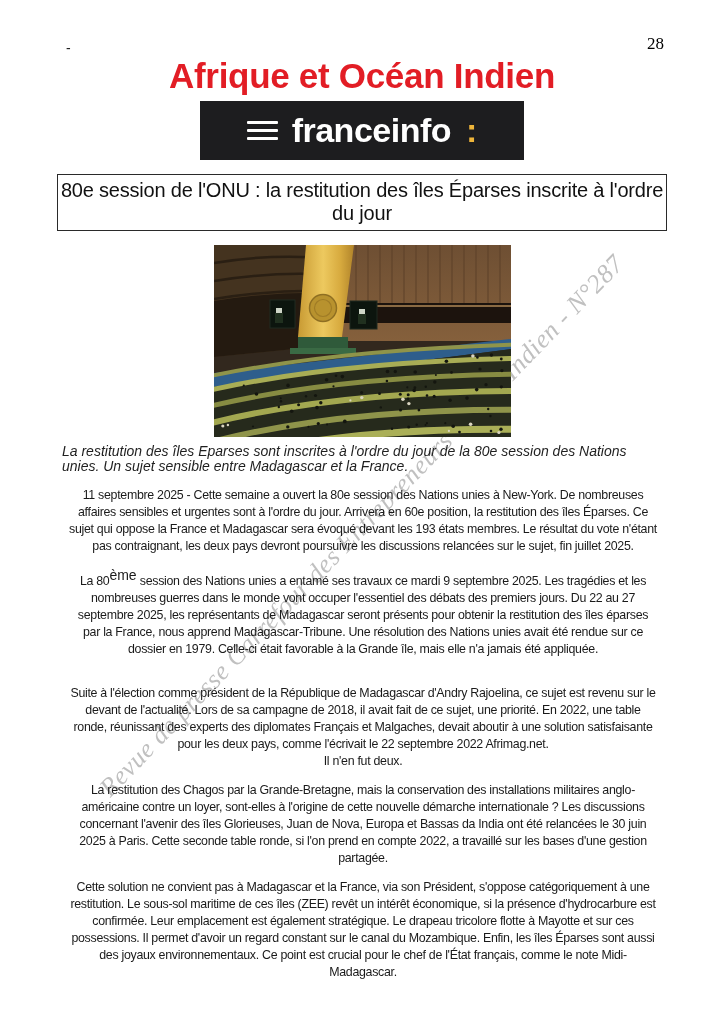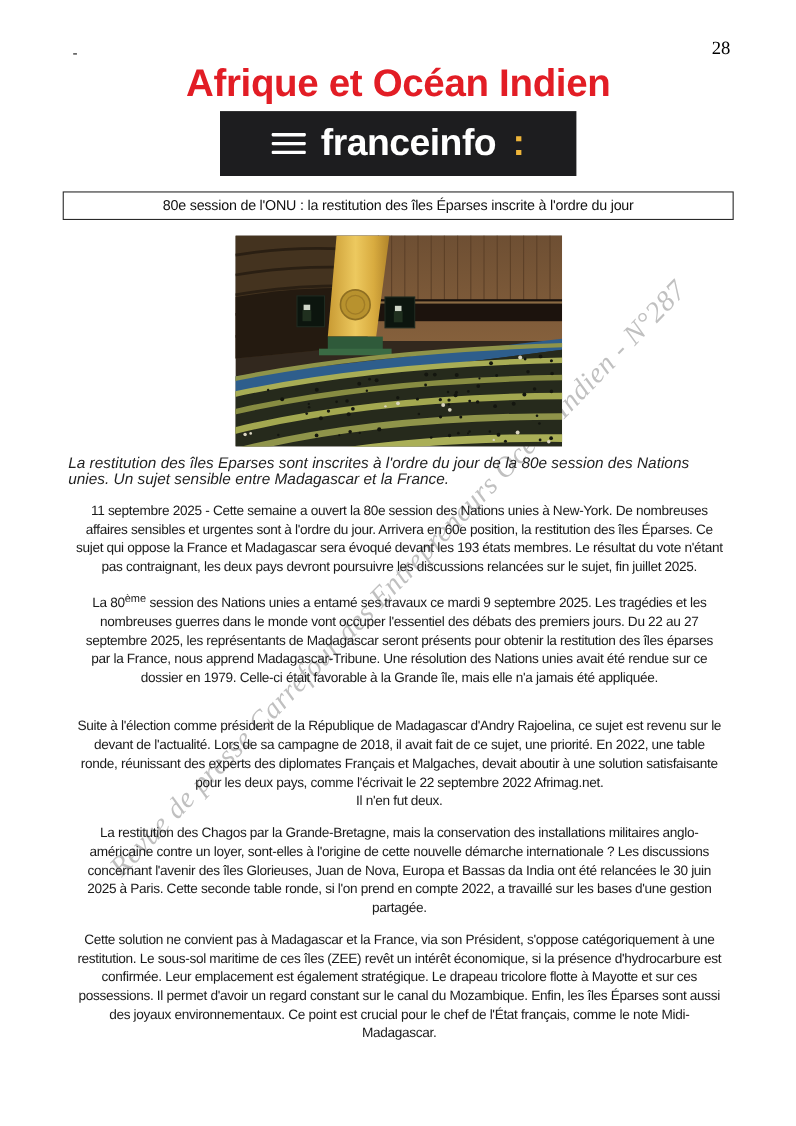--- a/index.html
+++ b/index.html
@@ -16,21 +16,21 @@
   .logo-banner{
     width:324px;height:59px;margin:5px auto 0;display:flex;align-items:center;justify-content:center;
     gap:14px;position:relative;z-index:2;
   }
   .hamburger{display:flex;flex-direction:column;gap:4.5px;width:31px;}
   .hamburger span{display:block;height:3.6px;background:#ffffff;border-radius:1px;}
   .brand{font-size:34px;font-weight:700;color:#ffffff;letter-spacing:-0.5px;}
   .brand-colon{font-size:34px;font-weight:700;margin-left:1px;}
   .headline-box{
     width:604px;margin:14px auto 0;border:1.4px solid #2a2a2a;background:#fff;
-    text-align:center;padding:4px 2px 5px;font-size:13px;letter-spacing:-0.2px;
+    text-align:center;padding:4px 2px 5px;font-size:20px;letter-spacing:-0.2px;
     position:relative;z-index:2;color:#111;
   }
   .photo-wrap{width:297px;height:192px;margin:14px auto 0;position:relative;z-index:2;}
   .photo-wrap svg{display:block;}
   .caption{
     width:600px;margin:7px auto 0;font-style:italic;font-size:14px;
     line-height:15px;position:relative;z-index:2;color:#1f1f1f;
   }
   .article{
     width:590px;margin:13px 0 0 68px;font-size:12.4px;line-height:17px;
@@ -38,21 +38,21 @@
   }
   .article p{margin:0 0 12px 0;}
   .article p.no-gap{margin-bottom:0;margin-top:27px;}
   .subheading{margin:14px 0 12px 0;font-size:13px;}
   .watermark{
     position:absolute;left:362px;top:526px;
     transform:translate(-50%,-50%) rotate(-46deg);transform-origin:center;
     font-family:"Liberation Serif",serif;font-style:italic;font-size:26px;
     color:#8d8d8d;opacity:.55;white-space:nowrap;z-index:1;letter-spacing:.5px;
   }
-  sup{font-size:10px;letter-spacing:0;}
+  sup{font-size:14px;letter-spacing:0;}
 </style>
 </head>
 <body>
 
 <div class="watermark">Revue de presse Carrefour des Entrepreneurs Océan Indien - N°287</div>
 
 <span class="corner-dash">-</span>
 <span class="page-number">28</span>
 
 <h1 class="section-title" id="sectionTitle" style="color: rgb(226, 29, 37);">Afrique et Océan Indien</h1>

